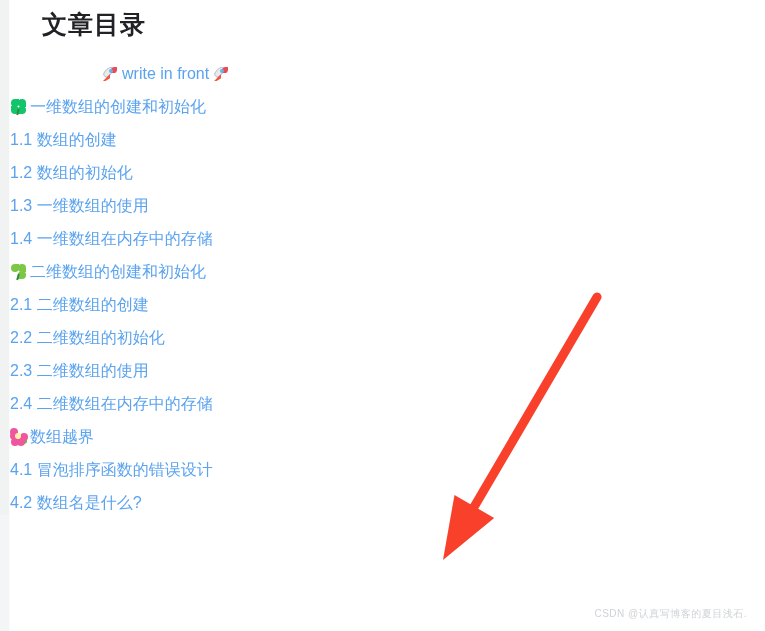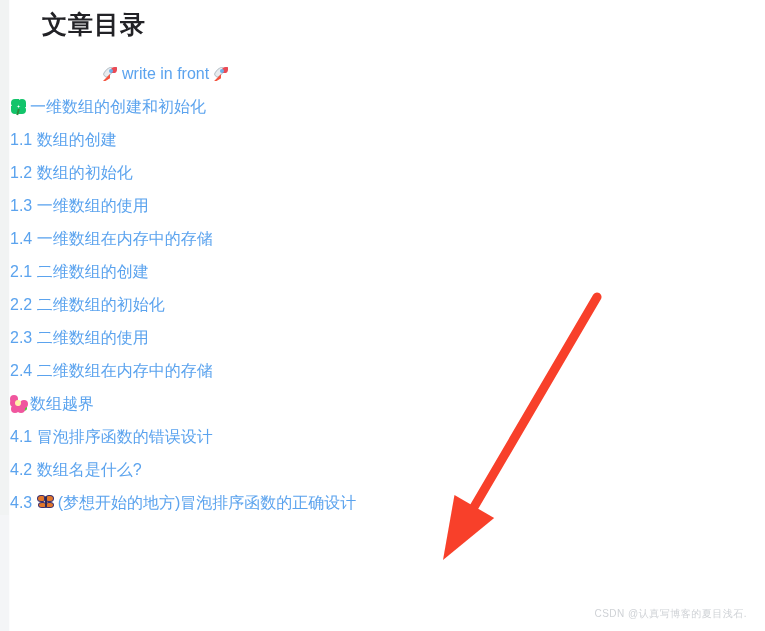--- a/index.html
+++ b/index.html
@@ -246,20 +246,23 @@
     <div class="toc-row lvl-2">
       <a class="toc-link"><span>1.2</span>&nbsp;<span>数组的初始化</span></a>
     </div>
     <div class="toc-row lvl-2">
       <a class="toc-link"><span>1.3</span>&nbsp;<span>一维数组的使用</span></a>
     </div>
     <div class="toc-row lvl-2">
       <a class="toc-link"><span>1.4</span>&nbsp;<span>一维数组在内存中的存储</span></a>
     </div>
 
+    <div class="toc-row lvl-1">
+      <span class="num">2.</span><a class="toc-link"><span class="ico ico-shamrock"><i></i><i></i><i></i><span class="stem"></span></span><span>二维数组的创建和初始化</span></a>
+    </div>
     <div class="toc-row lvl-2">
       <a class="toc-link"><span>2.1</span>&nbsp;<span>二维数组的创建</span></a>
     </div>
     <div class="toc-row lvl-2">
       <a class="toc-link"><span>2.2</span>&nbsp;<span>二维数组的初始化</span></a>
     </div>
     <div class="toc-row lvl-2">
       <a class="toc-link"><span>2.3</span>&nbsp;<span>二维数组的使用</span></a>
     </div>
     <div class="toc-row lvl-2">
@@ -268,23 +271,20 @@
 
     <div class="toc-row lvl-1">
       <span class="num">3.</span><a class="toc-link"><span class="ico ico-flower ico-hibiscus"><span class="leaf"></span><i></i><i></i><i></i><i></i><i></i><span class="core"></span></span><span>数组越界</span></a>
     </div>
 
     <div class="toc-row lvl-2">
       <a class="toc-link"><span>4.1</span>&nbsp;<span>冒泡排序函数的错误设计</span></a>
     </div>
     <div class="toc-row lvl-2">
       <a class="toc-link"><span>4.2</span>&nbsp;<span>数组名是什么?</span></a>
-    </div>
-    <div class="toc-row lvl-2">
-      <a class="toc-link"><span>4.3</span>&nbsp;<span class="ico ico-butterfly"><i></i><i></i><i></i><i></i><span class="body"></span></span><span>(梦想开始的地方)冒泡排序函数的正确设计</span></a>
     </div>
 
 
   </div>
 
   <div class="watermark">CSDN @认真写博客的夏目浅石.</div>
 </div>
 
 <svg class="arrow-layer" width="765" height="631" viewBox="0 0 765 631">
   <g>

